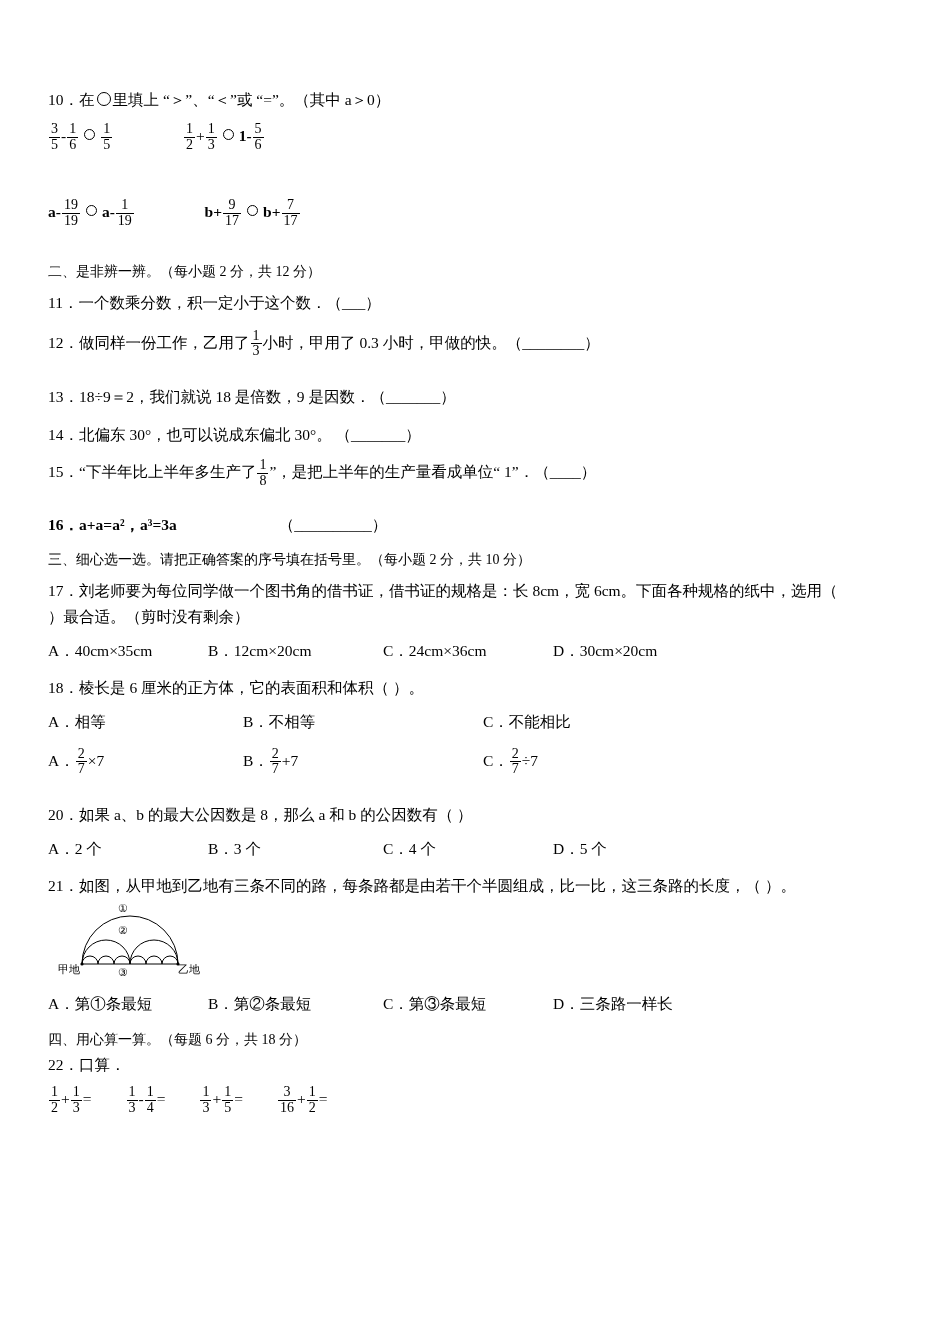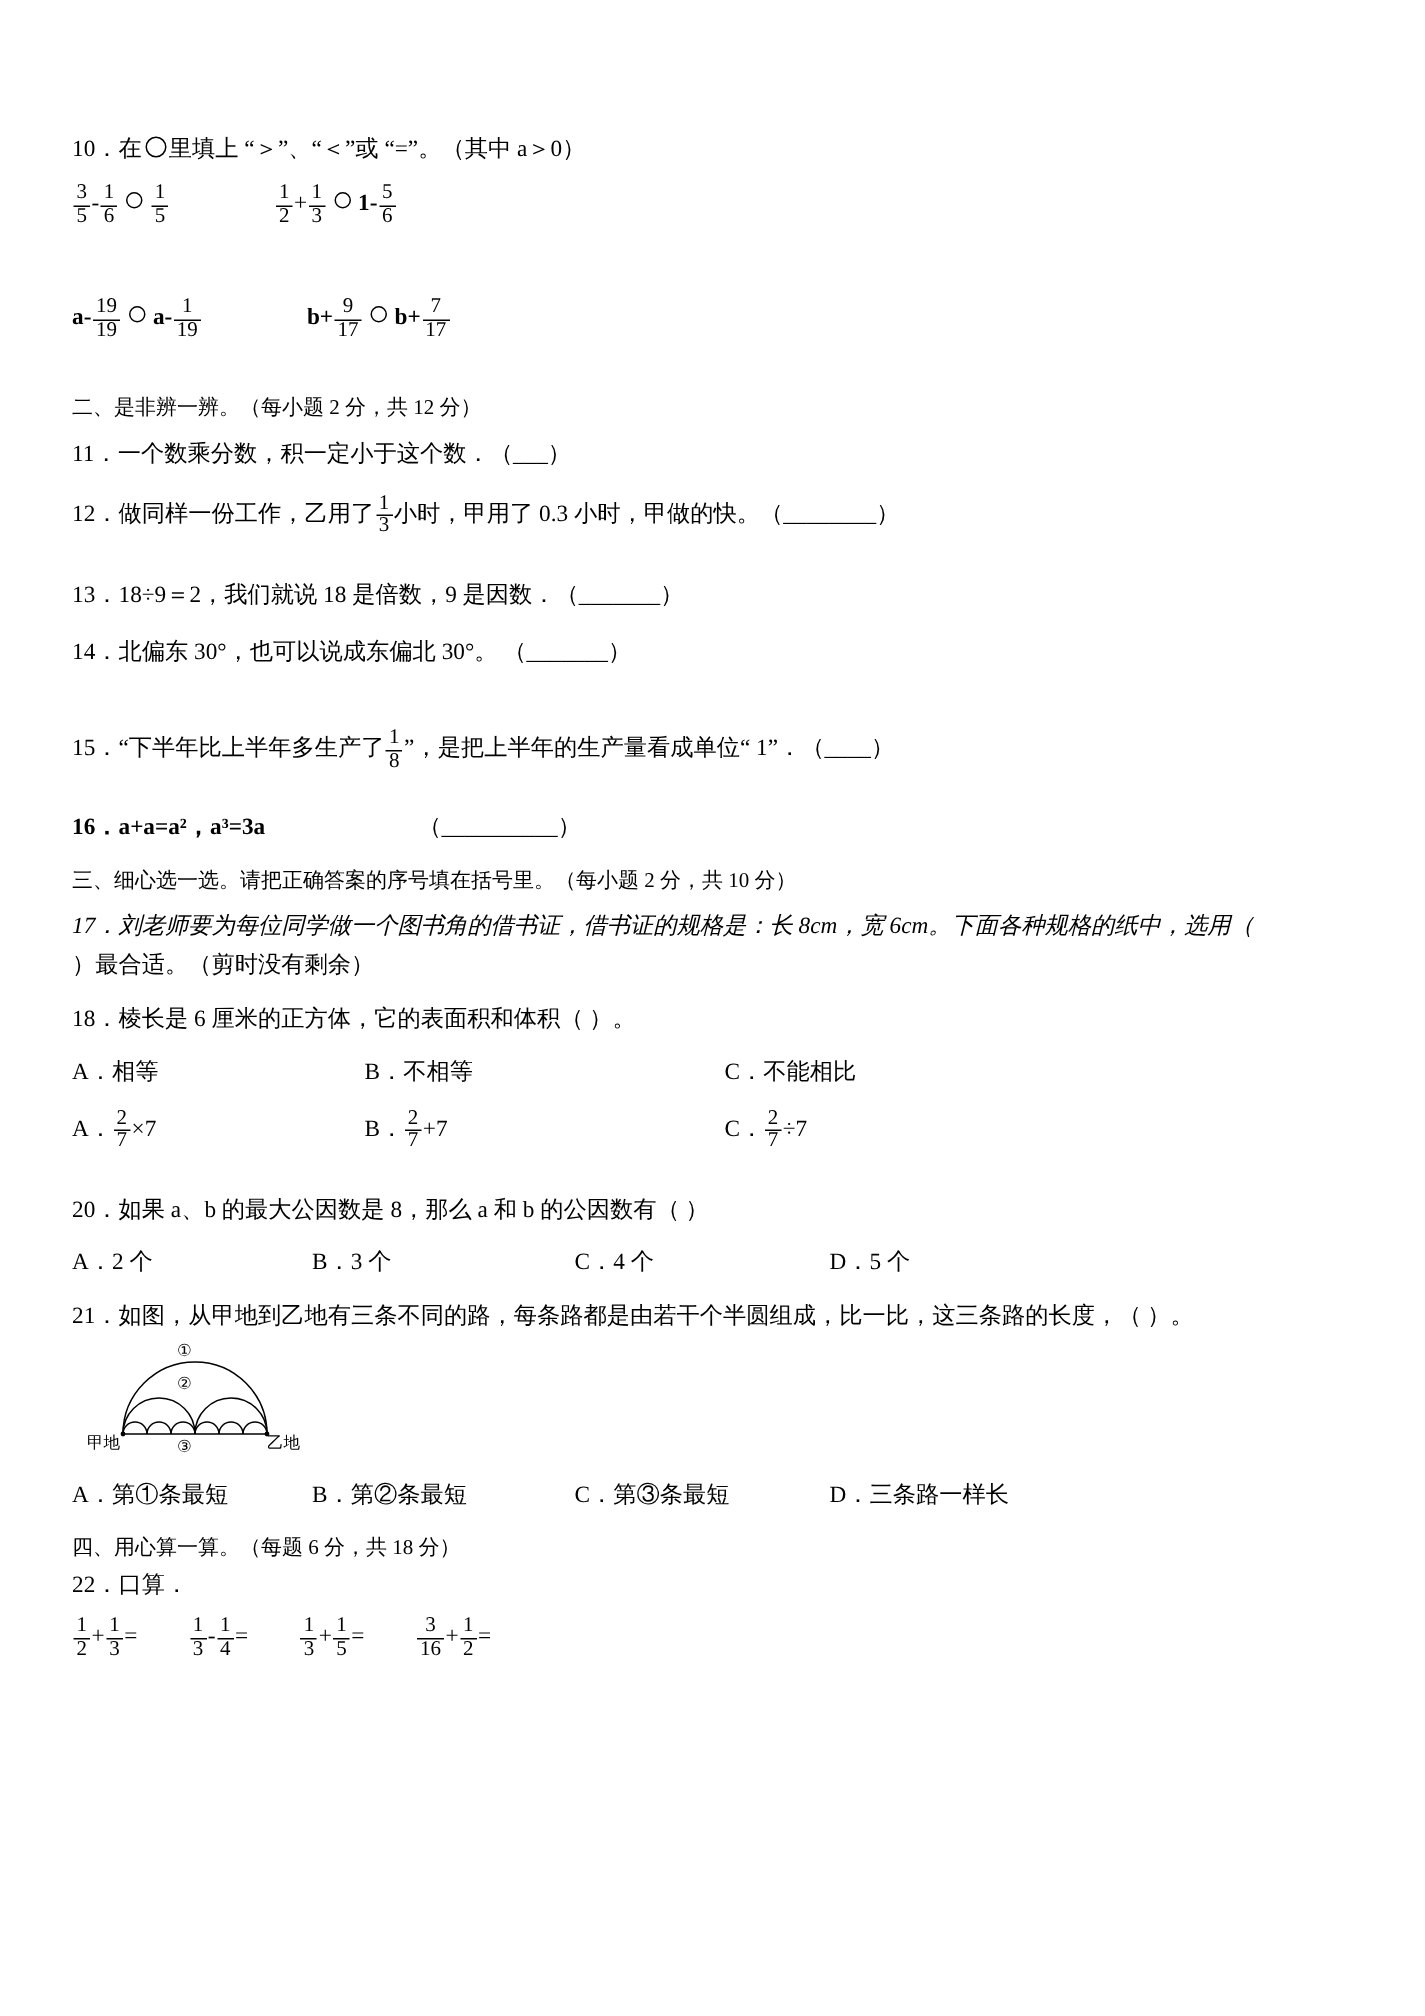--- a/index.html
+++ b/index.html
@@ -157,37 +157,43 @@
     <div class="line">11．一个数乘分数，积一定小于这个数．（___）</div>
 
     <div class="line" style="margin-bottom:26px;">
       <span>12．做同样一份工作，乙用了</span><span class="frac">
         <span class="n">1</span>
         <span class="d">3</span>
       </span><span>小时，甲用了 0.3 小时，甲做的快。（________）</span>
     </div>
 
     <div class="line">13．18÷9＝2，我们就说 18 是倍数，9 是因数．（_______）</div>
-    <div class="line" style="margin-bottom:38px;">14．北偏东 30°，也可以说成东偏北 30°。 （_______）</div>
+    <div class="line" style="margin-bottom:11px;">14．北偏东 30°，也可以说成东偏北 30°。 （_______）</div>
 
     <div class="line" style="margin-bottom:24px;">
       <span>15．“下半年比上半年多生产了</span><span class="frac">
         <span class="n">1</span>
         <span class="d">8</span>
       </span><span>”，是把上半年的生产量看成单位“ 1”．（____）</span>
     </div>
 
     <div class="line">
       <span class="bold">16．a+a=a²，a³=3a</span><span class="gap-60"></span><span class="gap-40"></span><span>（__________）</span>
     </div>
 
     <div class="sec-head">三、细心选一选。请把正确答案的序号填在括号里。（每小题 2 分，共 10 分）</div>
 
-    <div class="line" style="margin-bottom:2px;font-style:italic;">17．刘老师要为每位同学做一个图书角的借书证，借书证的规格是：长 8cm，宽 6cm。下面各种规格的纸中，选用（</div>
+    <div class="line" style="margin-bottom:2px;">17．刘老师要为每位同学做一个图书角的借书证，借书证的规格是：长 8cm，宽 6cm。下面各种规格的纸中，选用（</div>
     <div class="line" style="margin-bottom:12px;">）最合适。（剪时没有剩余）</div>
+    <div class="opts">
+      <span class="o opt-w1">A．40cm×35cm</span>
+      <span class="o opt-w2">B．12cm×20cm</span>
+      <span class="o opt-w3">C．24cm×36cm</span>
+      <span class="o">D．30cm×20cm</span>
+    </div>
 
     <div class="line" style="margin-bottom:12px;">18．棱长是 6 厘米的正方体，它的表面积和体积（ ）。</div>
     <div class="opts opts3">
       <span class="o o1">A．相等</span>
       <span class="o o2">B．不相等</span>
       <span class="o">C．不能相比</span>
     </div>
 
     <div class="opts opts3" style="margin-bottom:26px;">
       <span class="o o1">

